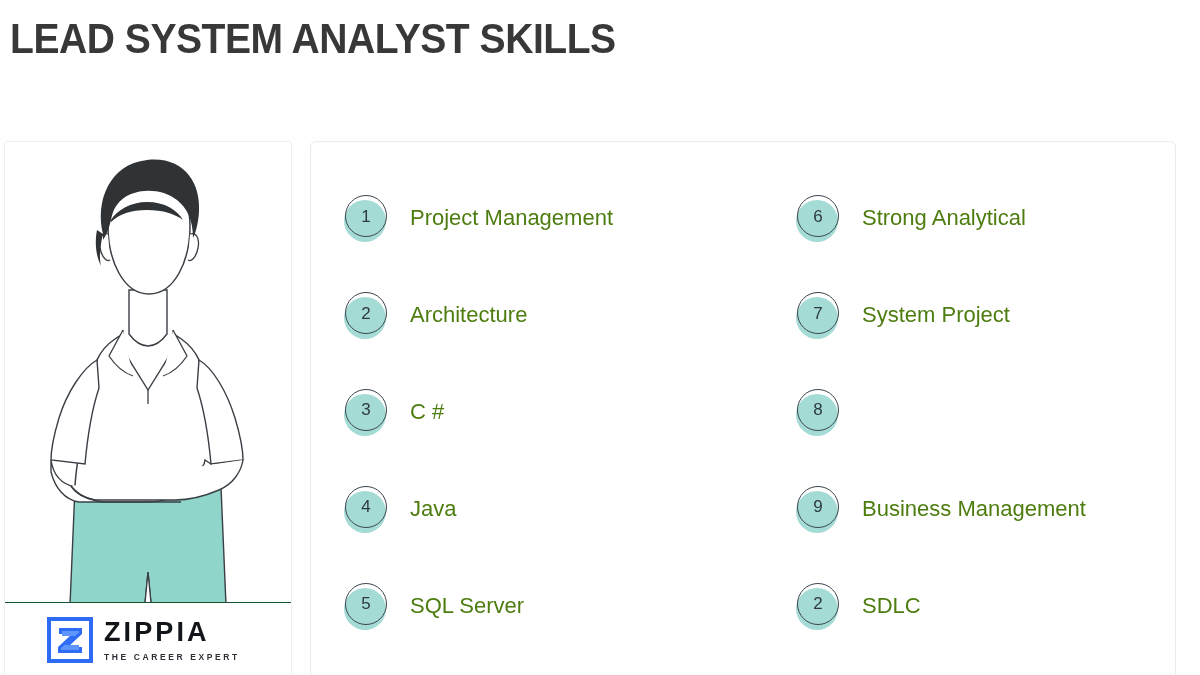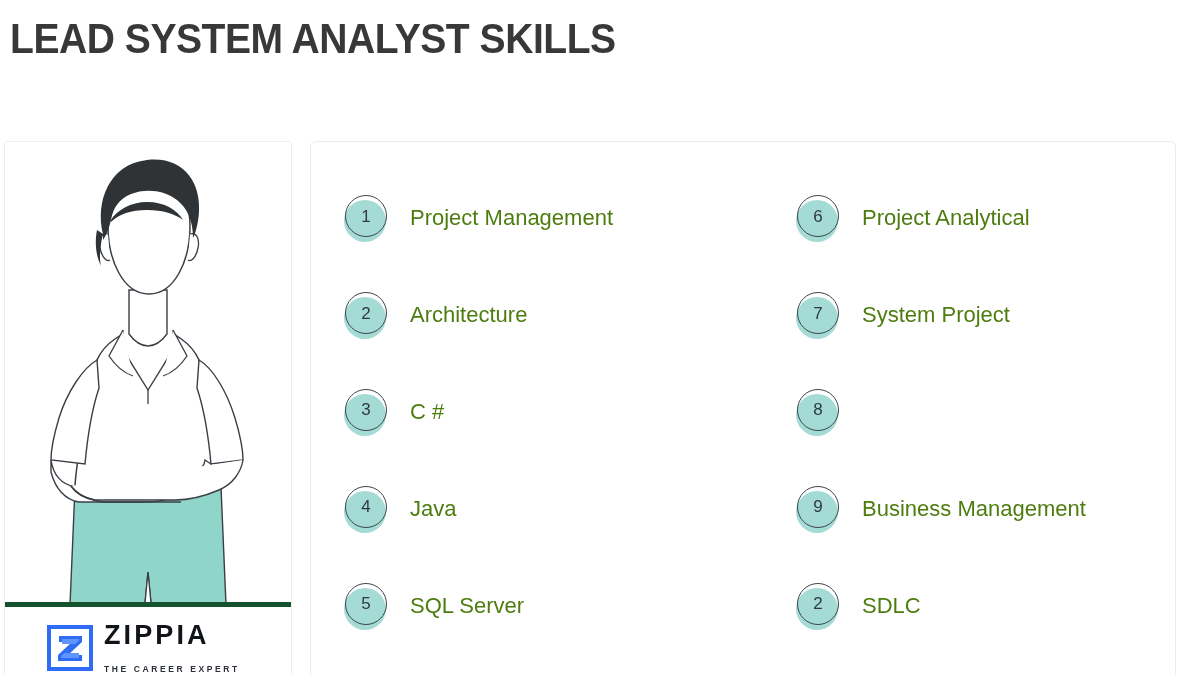--- a/index.html
+++ b/index.html
@@ -60,21 +60,21 @@
     height: 534px;
     display: block;
   }
   .logo-band {
     position: absolute;
     left: 0;
     bottom: 0;
     width: 288px;
     height: 73px;
     background: #ffffff;
-    border-top: 5px solid #14532d;
+    border-top: 1px solid #14532d;
     box-sizing: border-box;
   }
 
   
   .logo-wrap {
     position: absolute;
     left: 42px;
     top: 14px;
     display: flex;
     align-items: center;
@@ -99,21 +99,21 @@
     color: #111418;
     line-height: 28px;
   }
   .logo-tag {
     font-family: "Liberation Sans", sans-serif;
     font-size: 8.5px;
     font-weight: 700;
     letter-spacing: 2.6px;
     color: #2c3138;
     line-height: 12px;
-    margin-top: 14px;
+    margin-top: 5px;
   }
 
   
   .skills-card {
     position: absolute;
     left: 310px;
     top: 141px;
     width: 866px;
     height: 534px;
     background: #ffffff;
@@ -284,21 +284,21 @@
           <div class="num">1</div>
         </div>
         <div class="skill-label">Project Management</div>
       </div>
       <div class="skill-item col-right">
         <div class="badge">
           <div class="disc"></div>
           <div class="ring"></div>
           <div class="num">6</div>
         </div>
-        <div class="skill-label">Project Analytical</div>
+        <div class="skill-label">Strong Analytical</div>
       </div>
 
       <div class="skill-item">
         <div class="badge">
           <div class="disc"></div>
           <div class="ring"></div>
           <div class="num">2</div>
         </div>
         <div class="skill-label">Architecture</div>
       </div>

